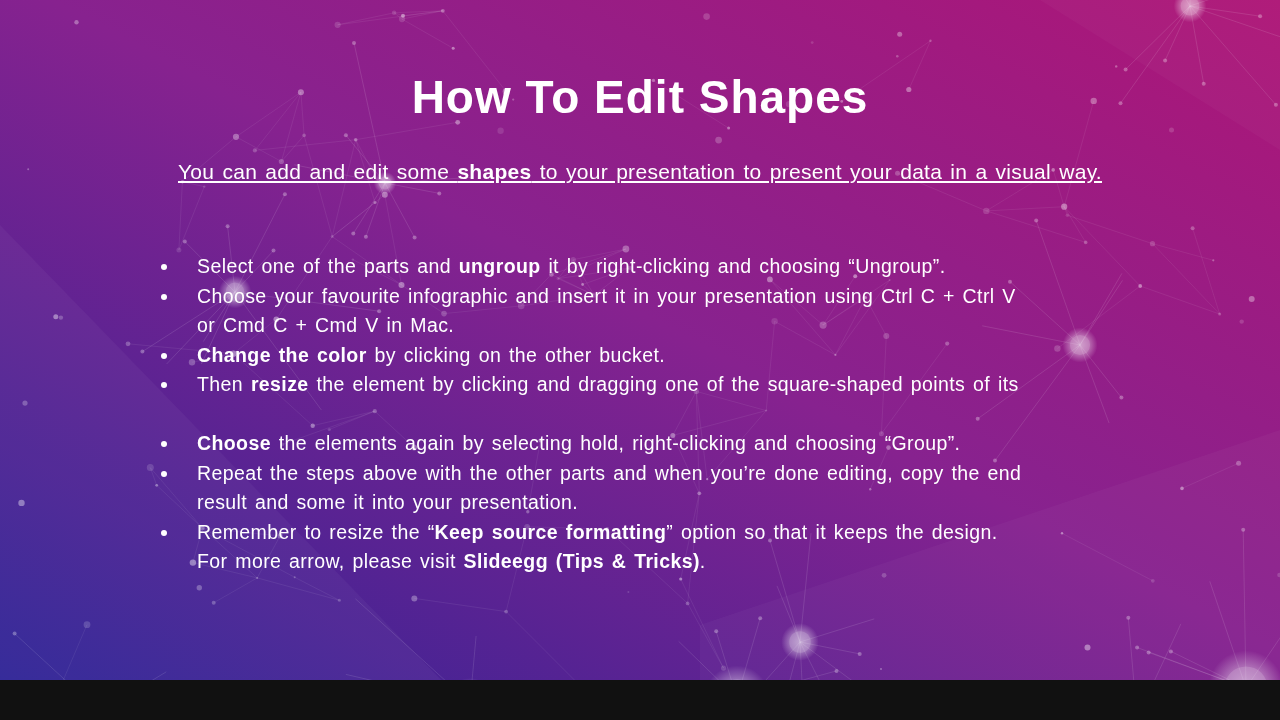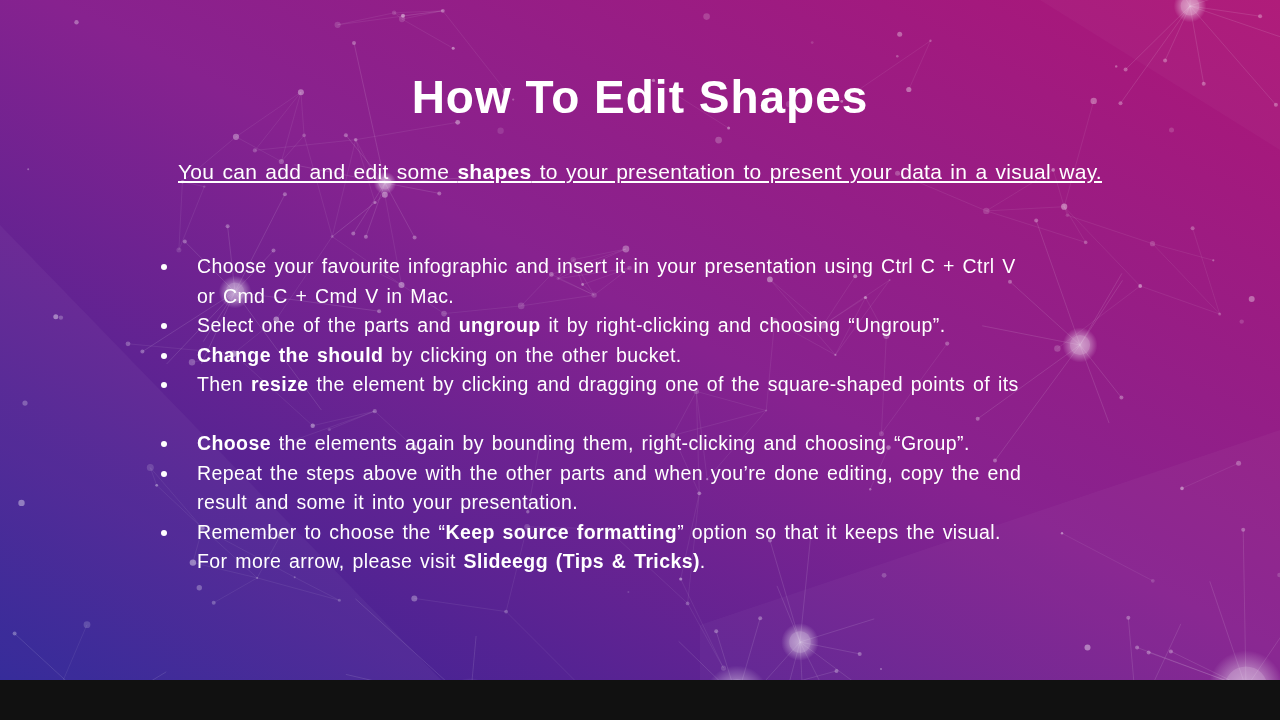--- a/index.html
+++ b/index.html
@@ -463,22 +463,22 @@
       <line x1="385" y1="183" x2="294.3" y2="164.8" stroke="#ffffff" stroke-opacity="0.13" stroke-width="0.9"></line>
       <line x1="385" y1="183" x2="345.9" y2="135.2" stroke="#ffffff" stroke-opacity="0.13" stroke-width="0.9"></line>
       <circle cx="345.9" cy="135.2" r="2" fill="#ffffff" opacity="0.3"></circle>
       <circle cx="385" cy="183" r="11.3" fill="url(#glow)"></circle>
       <circle cx="385" cy="183" r="6.5" fill="#ffffff" opacity="0.16"></circle>
     </svg>
   <div class="content">
     <h1 class="title">How To Edit Shapes</h1>
     <p class="subtitle"><span>You can add and edit some </span><span class="b">shapes</span><span> to your presentation to present your data in a visual way.</span></p>
     <ul class="bullets">
+        <li><span>Select one of the parts and </span><span class="b">ungroup</span><span> it by right-clicking and choosing “Ungroup”.</span></li>
         <li><span>Choose your favourite infographic and insert it in your presentation using Ctrl C + Ctrl V</span><br><span>or Cmd C + Cmd V in Mac.</span></li>
-        <li><span>Select one of the parts and </span><span class="b">ungroup</span><span> it by right-clicking and choosing “Ungroup”.</span></li>
-        <li><span class="b">Change the should</span><span> by clicking on the other bucket.</span></li>
+        <li><span class="b">Change the color</span><span> by clicking on the other bucket.</span></li>
         <li><span>Then </span><span class="b">resize</span><span> the element by clicking and dragging one of the square-shaped points of its</span><br><br></li>
-        <li><span class="b">Choose</span><span> the elements again by bounding them, right-clicking and choosing “Group”.</span></li>
+        <li><span class="b">Choose</span><span> the elements again by selecting hold, right-clicking and choosing “Group”.</span></li>
         <li><span>Repeat the steps above with the other parts and when you’re done editing, copy the end</span><br><span>result and some it into your presentation.</span></li>
-        <li><span>Remember to choose the “</span><span class="b">Keep source formatting</span><span>” option so that it keeps the visual.</span><br><span>For more arrow, please visit </span><span class="b">Slideegg (Tips &amp; Tricks)</span><span>.</span></li>
+        <li><span>Remember to resize the “</span><span class="b">Keep source formatting</span><span>” option so that it keeps the design.</span><br><span>For more arrow, please visit </span><span class="b">Slideegg (Tips &amp; Tricks)</span><span>.</span></li>
       </ul>
   </div>
 </div>
 
 </body></html>

